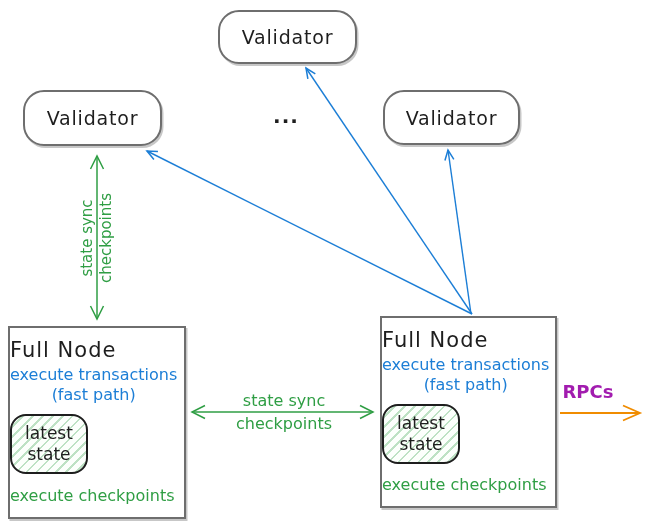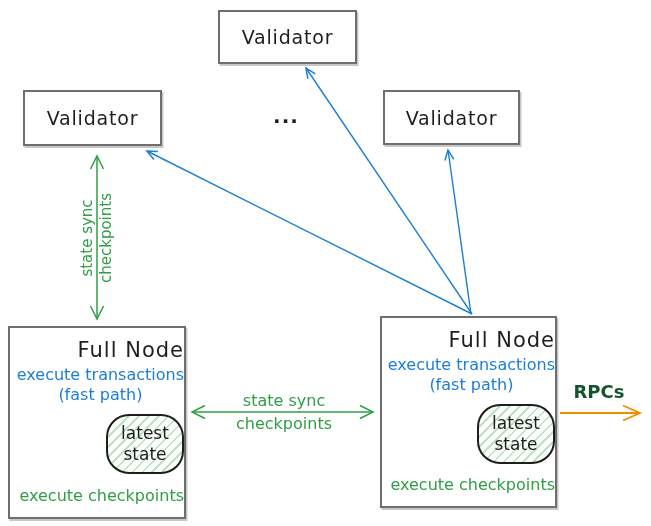--- a/index.html
+++ b/index.html
@@ -23,25 +23,26 @@
     box-shadow: 1.5px 2px 0 rgba(130,130,130,0.45);
     box-sizing: border-box;
   }
   .validator {
     display: flex;
     align-items: center;
     justify-content: center;
     font-size: 19px;
     letter-spacing: 0.8px;
     color: #1e1e1e;
+    border-radius: 21px;
   }
   .fullnode {
     display: flex;
     flex-direction: column;
-    align-items: flex-end;
+    align-items: flex-start;
     text-align: center;
   }
   .fn-title {
     margin-top: 9px;
     font-size: 21px;
     letter-spacing: 1px;
     color: #1e1e1e;
     line-height: 26px;
   }
   .fn-exec {
@@ -49,21 +50,21 @@
     font-size: 16px;
     line-height: 20px;
     color: #1c7ed6;
   }
   .state-box {
     margin-top: 9px;
     width: 78px;
     height: 60px;
     box-sizing: border-box;
     border: 2px solid #1e1e1e;
-    border-radius: 23px;
+    border-radius: 16px;
     display: flex;
     flex-direction: column;
     align-items: center;
     justify-content: center;
     font-size: 17px;
     line-height: 21px;
     color: #1e1e1e;
     background:
       repeating-linear-gradient(135deg,
         rgba(47,158,68,0.30) 0px, rgba(47,158,68,0.30) 1.8px,
@@ -83,21 +84,21 @@
     width: 36px;
     text-align: center;
     font-size: 20px;
     font-weight: bold;
     letter-spacing: 1px;
     color: #1e1e1e;
   }
   .edge-label { position: absolute; text-align: center; }
   .label-green { color: #2f9e44; }
   .label-blue { color: #1c7ed6; }
-  .label-orange { color: #14532d; margin-left: 11px; }
+  .label-orange { color: #a21caf; }
   .v-sync-label {
     left: 22px; top: 219px;
     width: 150px; height: 38px;
     line-height: 19px;
     font-size: 15px;
     transform: rotate(-90deg);
   }
   .mid-sync-label {
     left: 199px; top: 389px;
     width: 170px;

